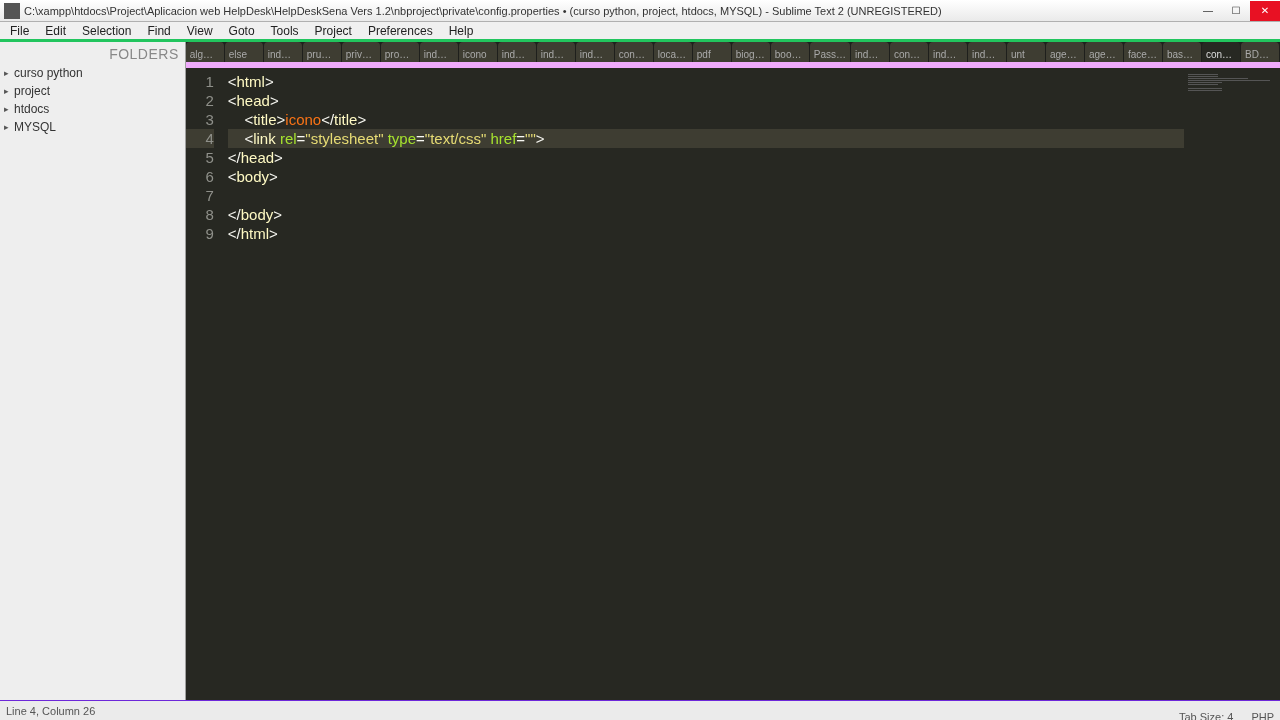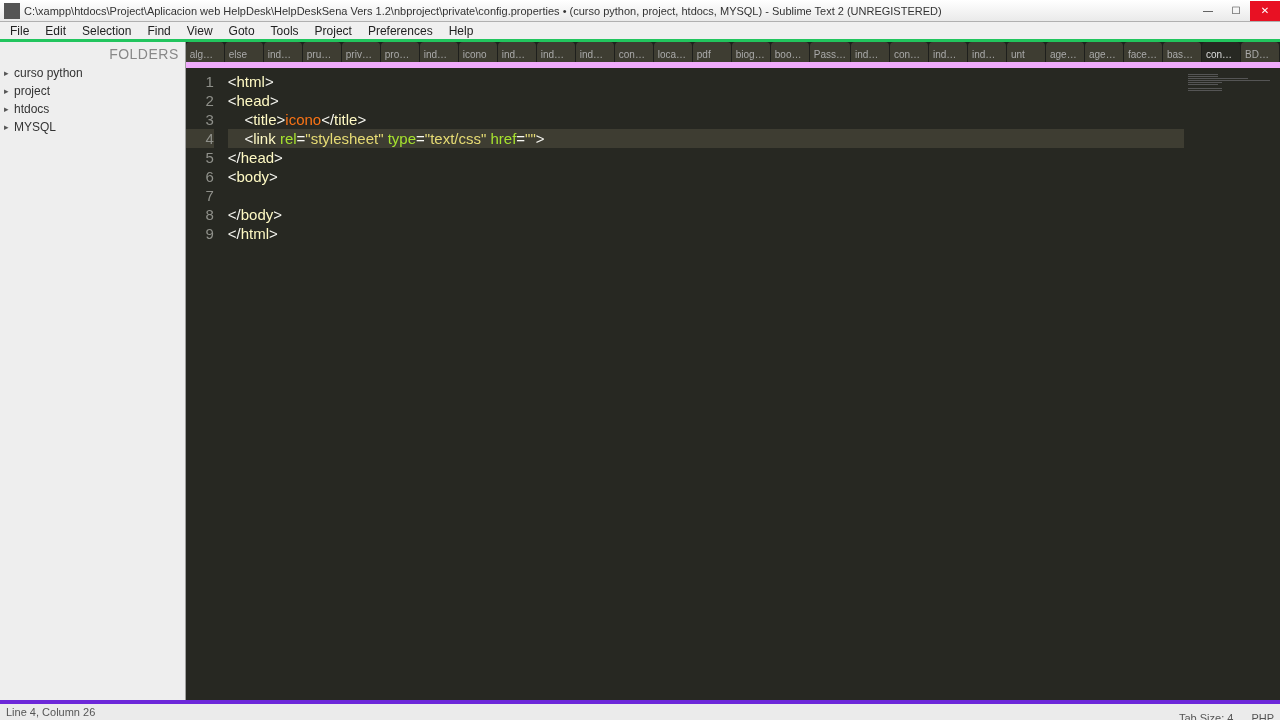--- a/index.html
+++ b/index.html
@@ -46,21 +46,21 @@
 .tagname { color: #fef9c3; }
 .attr { color: #a6e22e; }
 .string { color: #e6db74; }
 .plain { color: #f97316; }
 
 
 .minimap { width: 96px; background: #272822; position: relative; }
 .minimap .mm-line { position: absolute; left: 4px; height: 1px; background: #555; }
 
 
-.statusbar { position: absolute; bottom: 0; left: 0; right: 0; height: 20px; background: #ebebeb; border-top: 4px solid #6d28d9; display: flex; align-items: center; font-size: 11px; color: #555; padding: 0 6px; }
+.statusbar { position: absolute; bottom: 0; left: 0; right: 0; height: 20px; background: #ebebeb; border-top: 1px solid #6d28d9; display: flex; align-items: center; font-size: 11px; color: #555; padding: 0 6px; }
 .statusbar .sb-left { flex: 1; }
 .statusbar .sb-item { margin-left: 18px; margin-top: 12px; }
 @keyframes blink { 50% { opacity: 0; } }
 </style>
 </head>
 <body>
 
 <div class="titlebar">
   <span class="app-icon"></span>
   <span class="title-text">C:\xampp\htdocs\Project\Aplicacion web HelpDesk\HelpDeskSena Vers 1.2\nbproject\private\config.properties • (curso python, project, htdocs, MYSQL) - Sublime Text 2 (UNREGISTERED)</span>

